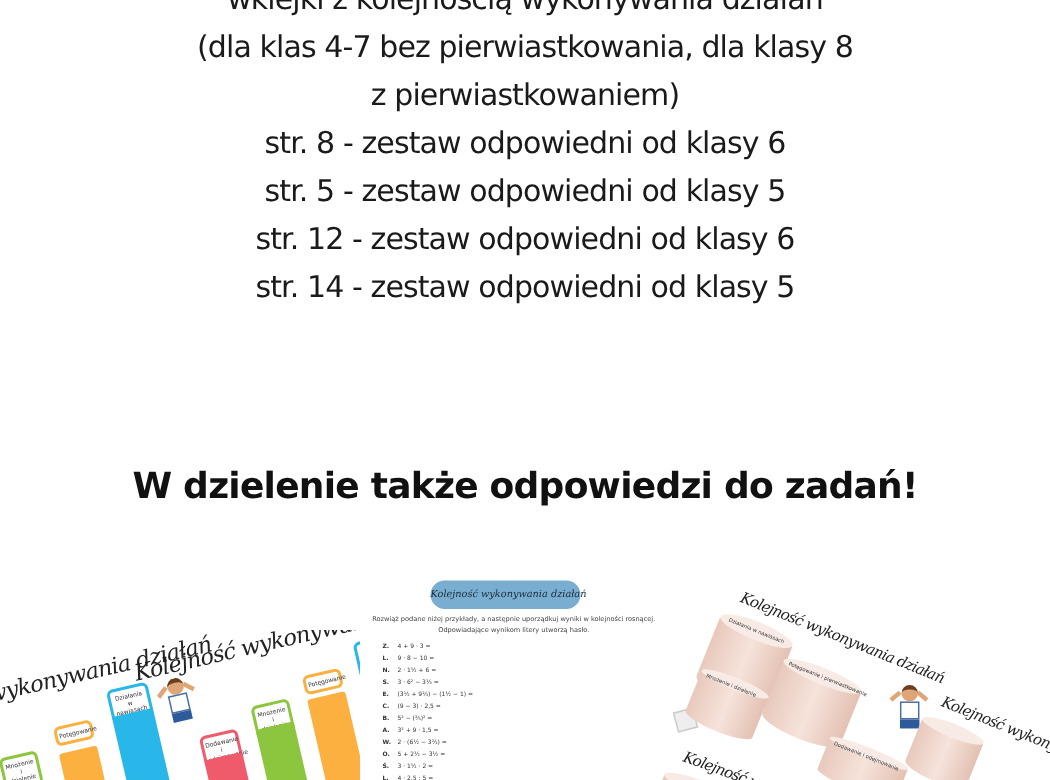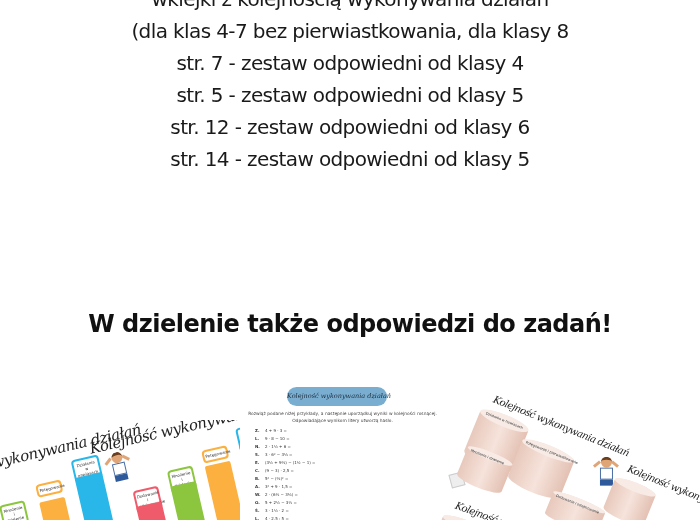--- a/index.html
+++ b/index.html
@@ -38,21 +38,22 @@
     .cyl::before { content: ""; position: absolute; left: 0; top: 0; width: 100%; height: 22%; border-radius: 50%; background: #f8ebe5; }
     .cyl-label { position: absolute; font-size: 3.5px; color: #333; white-space: nowrap; z-index: 2; }
     .stamp { position: absolute; width: 14px; height: 14px; background: #eee; border: 1px solid #ccc; }
   </style>
 </head>
 <body>
 
 <div class="text-block">
   <div class="line">wklejki z kolejnością wykonywania działań</div>
   <div class="line">(dla klas 4-7 bez pierwiastkowania, dla klasy 8</div>
-  <div class="line">str. 7 - zestaw odpowiedni od klasy 4</div>
+  <div class="line">z pierwiastkowaniem)</div>
+  <div class="line">str. 8 - zestaw odpowiedni od klasy 6</div>
   <div class="line">str. 5 - zestaw odpowiedni od klasy 5</div>
   <div class="line">str. 12 - zestaw odpowiedni od klasy 6</div>
   <div class="line">str. 14 - zestaw odpowiedni od klasy 5</div>
 </div>
 
 <div class="bold-line">W dzielenie także odpowiedzi do zadań!</div>
 
 <div class="preview" style="left:0; top:420px; width:250px; height:100px;">
 
   <div class="poster" style="left:-120px; top:60px;">

